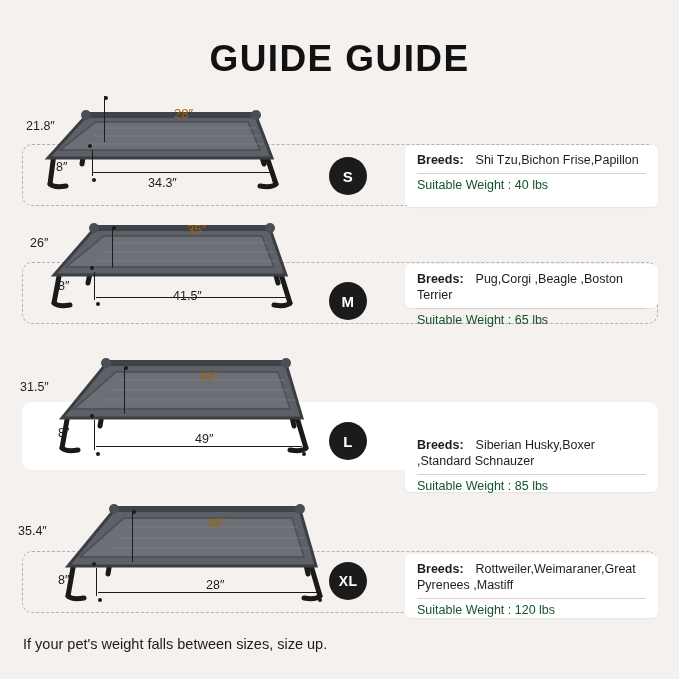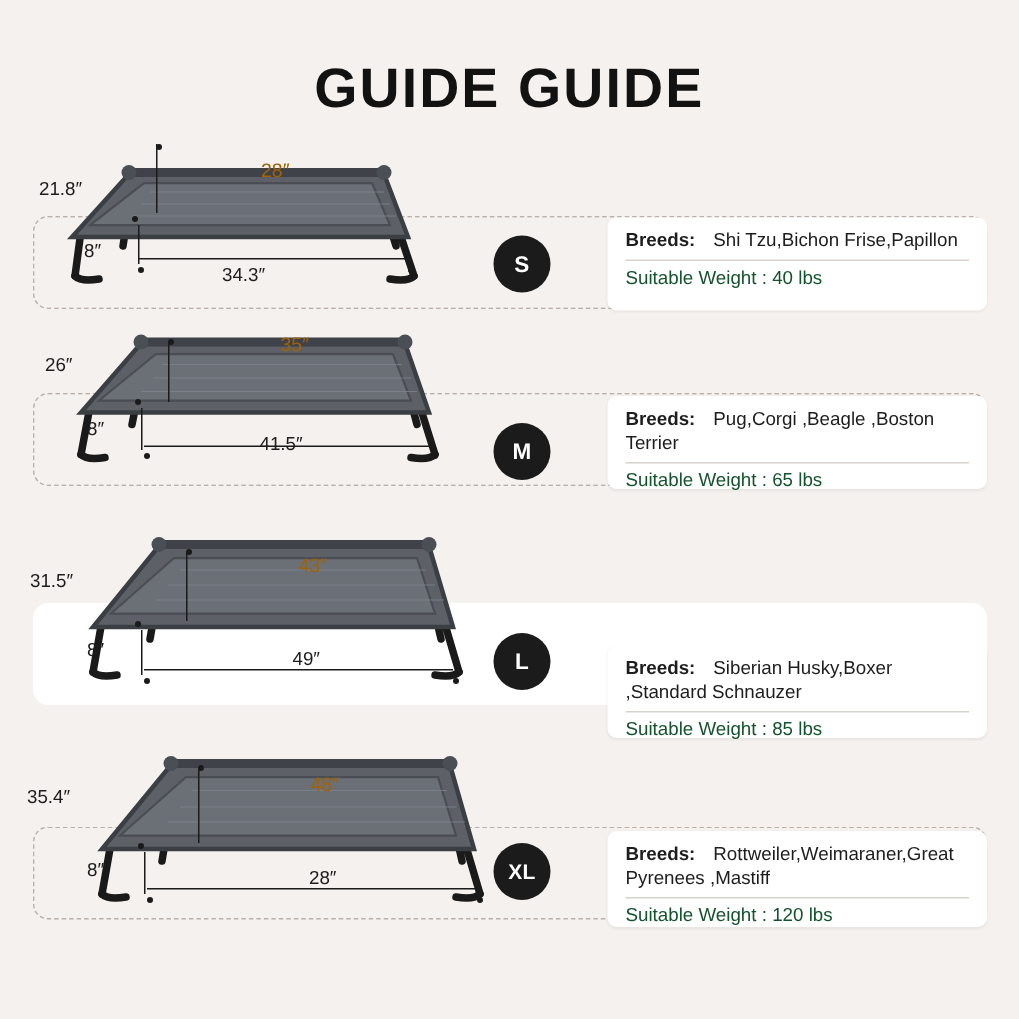--- a/index.html
+++ b/index.html
@@ -215,21 +215,21 @@
     <div class="dim" style="left:173px; top:289px;">41.5″</div>
     <div class="dot" style="left:112px; top:226px;"></div>
     <div class="dot" style="left:90px; top:266px;"></div>
     <div class="dot" style="left:96px; top:302px;"></div>
     <div class="dot" style="left:288px; top:302px;"></div>
     <div class="hline" style="left:96px; top:297px; width:192px;"></div>
     <div class="vline" style="left:112px; top:228px; height:40px;"></div>
     <div class="vline" style="left:94px; top:272px; height:28px;"></div>
 
     <div class="badge" style="left:329px; top:282px;">M</div>
-    <div class="card" style="left:405px; top:264px; width:253px; height:62px;">
+    <div class="card" style="left:405px; top:264px; width:253px; height:44px;">
       <div class="line1">
         <span class="breed-label">Breeds:</span><span>Pug,Corgi ,Beagle ,Boston Terrier</span>
       </div>
       <div class="divider"></div>
       <div class="line2">
         <span>Suitable Weight :</span>
         <span>65 lbs</span>
       </div>
     </div>
   </div>
@@ -315,14 +315,15 @@
         <span class="breed-label">Breeds:</span><span>Rottweiler,Weimaraner,Great Pyrenees ,Mastiff</span>
       </div>
       <div class="divider"></div>
       <div class="line2">
         <span>Suitable Weight :</span>
         <span>120 lbs</span>
       </div>
     </div>
   </div>
 
+  <div class="footnote">If your pet's weight falls between sizes, size up.</div>
 
 </div>
 
 </body></html>

